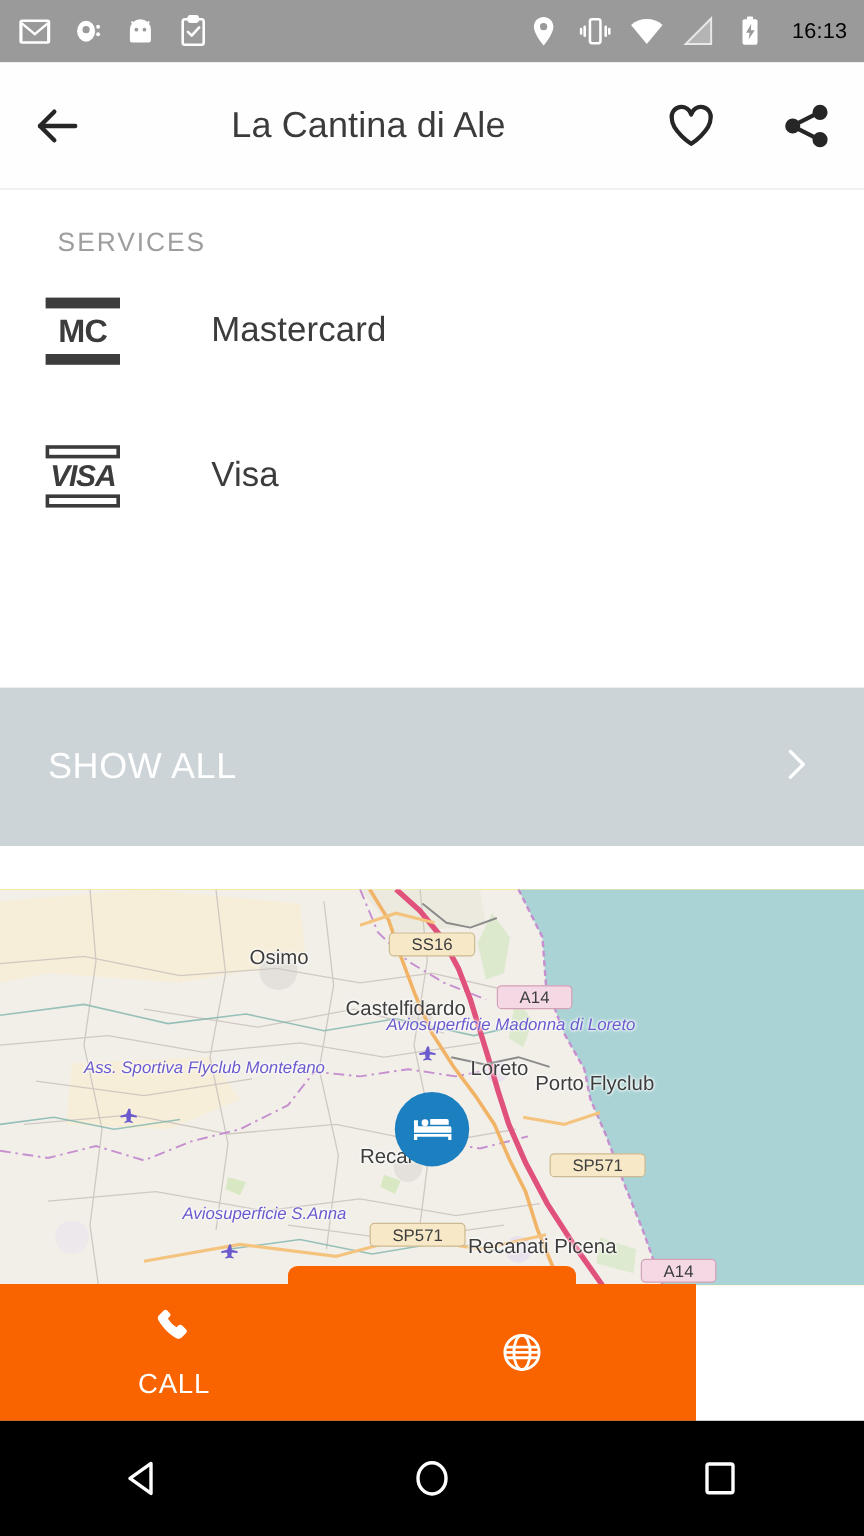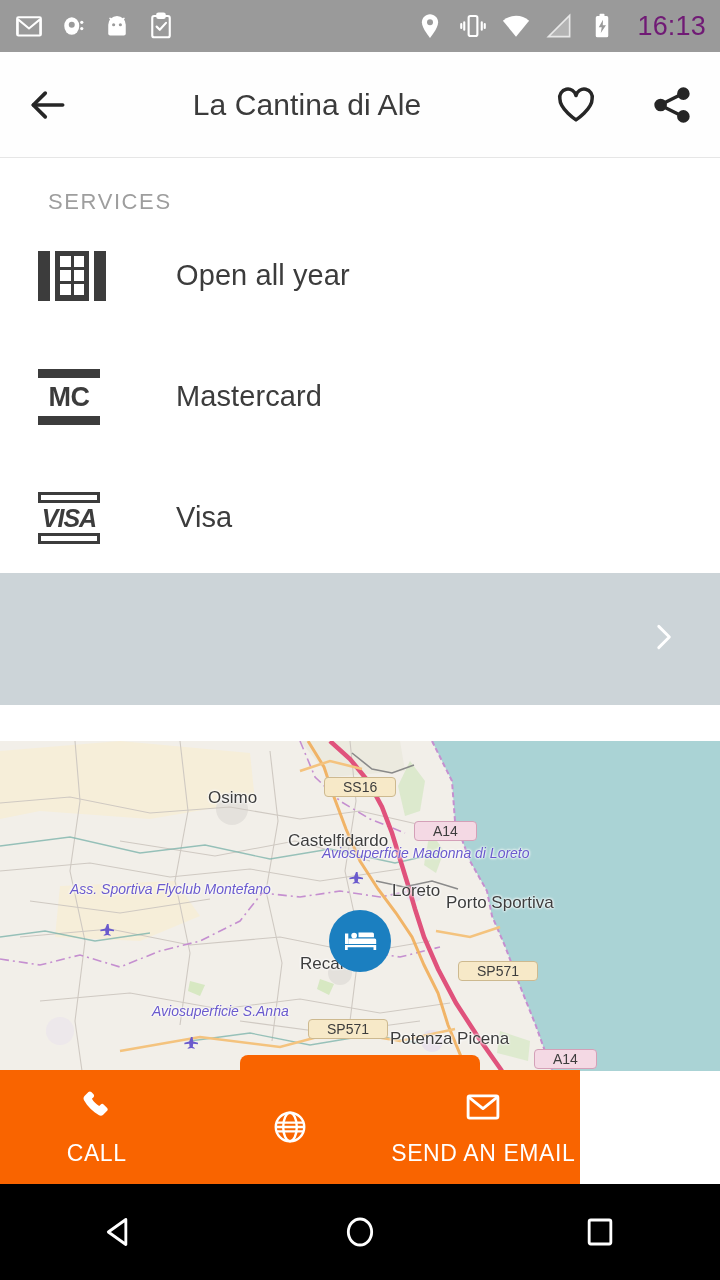--- a/index.html
+++ b/index.html
@@ -14,21 +14,21 @@
   
   .statusbar {
     position:absolute; top:0; left:0; width:720px; height:52px;
     background:#9a9a9a; display:flex; align-items:center;
     padding:0 14px; color:#ffffff;
   }
   .sb-left { display:flex; align-items:center; gap:14px; }
   .sb-right { display:flex; align-items:center; gap:13px; margin-left:auto; }
   .sb-icon { width:30px; height:30px; display:block; }
   .sb-time {
-    font-size:27px; letter-spacing:.2px; color:#701a75;
+    font-size:18px; letter-spacing:.2px; color:#000000;
     font-family:"Liberation Sans", sans-serif; margin-left:7px;
   }
 
   
   .toolbar {
     position:absolute; top:52px; left:0; width:720px; height:106px;
     background:#fefefe; display:flex; align-items:center;
     border-bottom:1px solid #e6e6e6;
   }
   .tb-back { width:96px; display:flex; justify-content:center; align-items:center; }
@@ -219,37 +219,20 @@
         <circle cx="5.5" cy="12" r="2.6" fill="#262626"></circle>
         <circle cx="18.5" cy="18.5" r="2.6" fill="#262626"></circle>
         <path d="M8 10.6 L16 6.6 M8 13.4 L16 17.4"></path>
       </svg>
     </div>
   </div>
 
   <div class="section">
     <div class="section-title">SERVICES</div>
 
-    <div class="srv-row">
-      <div class="srv-icon">
-        <div class="ic-year">
-          <div class="bar"></div>
-          <div class="mid">
-              <i></i>
-              <i></i>
-              <i></i>
-              <i></i>
-              <i></i>
-              <i></i>
-            </div>
-          <div class="bar"></div>
-        </div>
-      </div>
-      <div class="srv-label">Open all year</div>
-    </div>
 
     <div class="srv-row">
       <div class="srv-icon">
         <div class="ic-card">
           <div class="line"></div>
           <div class="gapA"></div>
           <div class="word mc">MC</div>
           <div class="gapA"></div>
           <div class="line"></div>
         </div>
@@ -263,20 +246,21 @@
           <div class="line hollow"></div>
           <div class="word">VISA</div>
           <div class="line hollow"></div>
         </div>
       </div>
       <div class="srv-label">Visa</div>
     </div>
   </div>
 
   <div class="showall" style="top:573px;">
+    <div class="showall-label">SHOW ALL</div>
     <div class="showall-chev">
       <svg width="34" height="34" viewBox="0 0 24 24" fill="none" stroke="#ffffff" stroke-width="2" stroke-linecap="round" stroke-linejoin="round">
         <path d="M9 4.5 L16.5 12 L9 19.5"></path>
       </svg>
     </div>
   </div>
 
   <div class="mapwrap" style="top:741px; height:330px;">
     <div class="map">
       <svg width="720" height="330" viewBox="0 0 720 330">
@@ -351,23 +335,23 @@
           <path d="M356 131 l1.6 0 0.6 4.4 4.8 1.4 0 1.4 -4.8 -0.5 -0.4 3 1.9 1.2 0 0.9 -3.5 -0.7 -3.5 0.7 0 -0.9 1.9 -1.2 -0.4 -3 -4.8 0.5 0 -1.4 4.8 -1.4 z"></path>
           <path d="M107 183 l1.6 0 0.6 4.4 4.8 1.4 0 1.4 -4.8 -0.5 -0.4 3 1.9 1.2 0 0.9 -3.5 -0.7 -3.5 0.7 0 -0.9 1.9 -1.2 -0.4 -3 -4.8 0.5 0 -1.4 4.8 -1.4 z"></path>
           <path d="M191 296 l1.6 0 0.6 4.4 4.8 1.4 0 1.4 -4.8 -0.5 -0.4 3 1.9 1.2 0 0.9 -3.5 -0.7 -3.5 0.7 0 -0.9 1.9 -1.2 -0.4 -3 -4.8 0.5 0 -1.4 4.8 -1.4 z"></path>
         </g>
       </svg>
     </div>
 
     <div class="map-label big" style="left:208px;top:47px;">Osimo</div>
     <div class="map-label big" style="left:288px;top:90px;">Castelfidardo</div>
     <div class="map-label big" style="left:392px;top:140px;">Loreto</div>
-    <div class="map-label big" style="left:446px;top:152px;">Porto Sportiva</div>
+    <div class="map-label big" style="left:446px;top:152px;">Porto Flyclub</div>
     <div class="map-label big" style="left:300px;top:213px;">Recanati</div>
-    <div class="map-label big" style="left:390px;top:288px;">Potenza Picena</div>
+    <div class="map-label big" style="left:390px;top:288px;">Recanati Picena</div>
 
     <div class="map-label purple" style="left:322px;top:104px;width:80px;line-height:16px;">Aviosuperficie Madonna di Loreto</div>
     <div class="map-label purple" style="left:70px;top:140px;width:84px;line-height:16px;">Ass. Sportiva Flyclub Montefano</div>
     <div class="map-label purple" style="left:152px;top:262px;width:88px;line-height:16px;">Aviosuperficie S.Anna</div>
 
     <div class="road-shield" style="left:324px;top:36px;">SS16</div>
     <div class="road-shield motorway" style="left:398px;top:80px;">A14</div>
     <div class="road-shield" style="left:458px;top:220px;">SP571</div>
     <div class="road-shield" style="left:308px;top:278px;">SP571</div>
     <div class="road-shield motorway" style="left:518px;top:308px;">A14</div>
@@ -392,27 +376,20 @@
       </svg>
       <span class="act-label">CALL</span>
     </div>
     <div class="act">
       <svg width="38" height="38" viewBox="0 0 24 24" fill="none" stroke="#ffffff" stroke-width="1.5">
         <circle cx="12" cy="12" r="9"></circle>
         <ellipse cx="12" cy="12" rx="4.3" ry="9"></ellipse>
         <path d="M3.2 9.2h17.6M3.2 14.8h17.6M3 12h18"></path>
       </svg>
     </div>
-    <div class="act">
-      <svg width="38" height="38" viewBox="0 0 24 24" fill="none" stroke="#ffffff" stroke-width="1.8" stroke-linejoin="round">
-        <rect x="2.6" y="5" width="18.8" height="14" rx="1"></rect>
-        <path d="M3 5.8 L12 13 L21 5.8"></path>
-      </svg>
-      <span class="act-label">SEND AN EMAIL</span>
-    </div>
   </div>
 
   <div class="navbar">
     <div class="nav-btn">
       <svg width="40" height="40" viewBox="0 0 24 24" fill="none" stroke="#ffffff" stroke-width="1.7" stroke-linejoin="round">
         <path d="M15.5 4.5 L5 12 L15.5 19.5 Z"></path>
       </svg>
     </div>
     <div class="nav-btn">
       <svg width="40" height="40" viewBox="0 0 24 24" fill="none" stroke="#ffffff" stroke-width="1.7">

